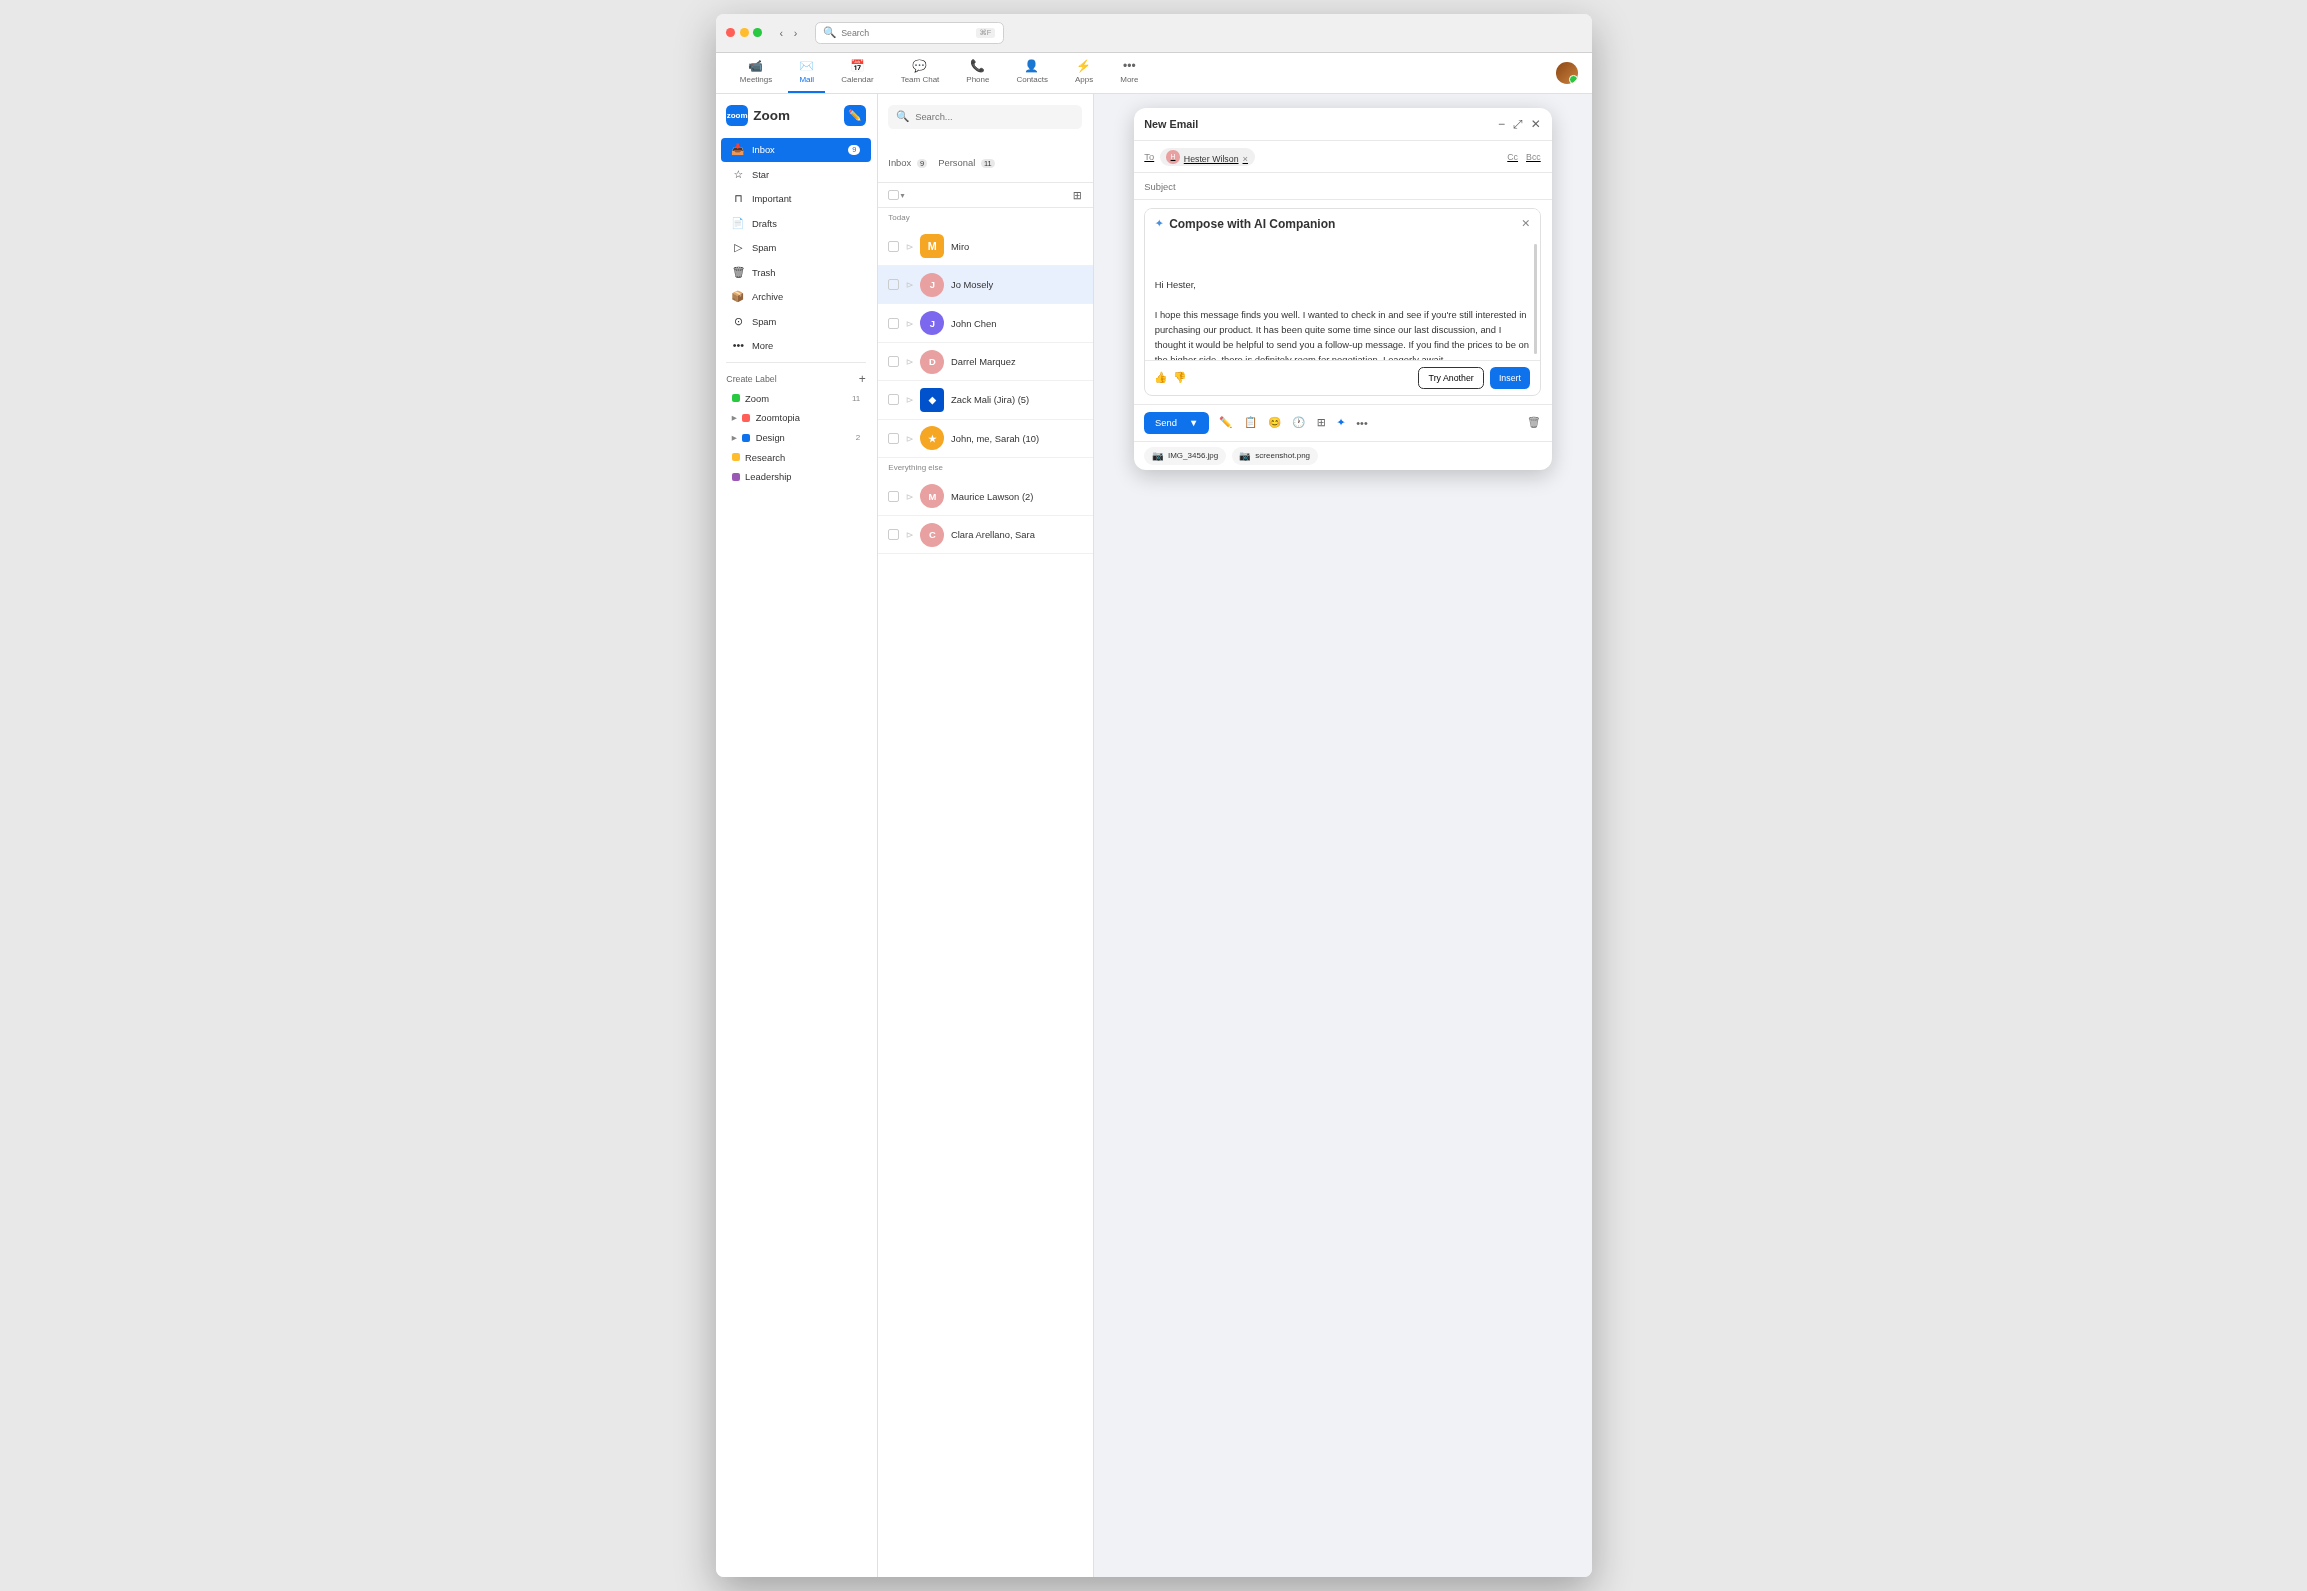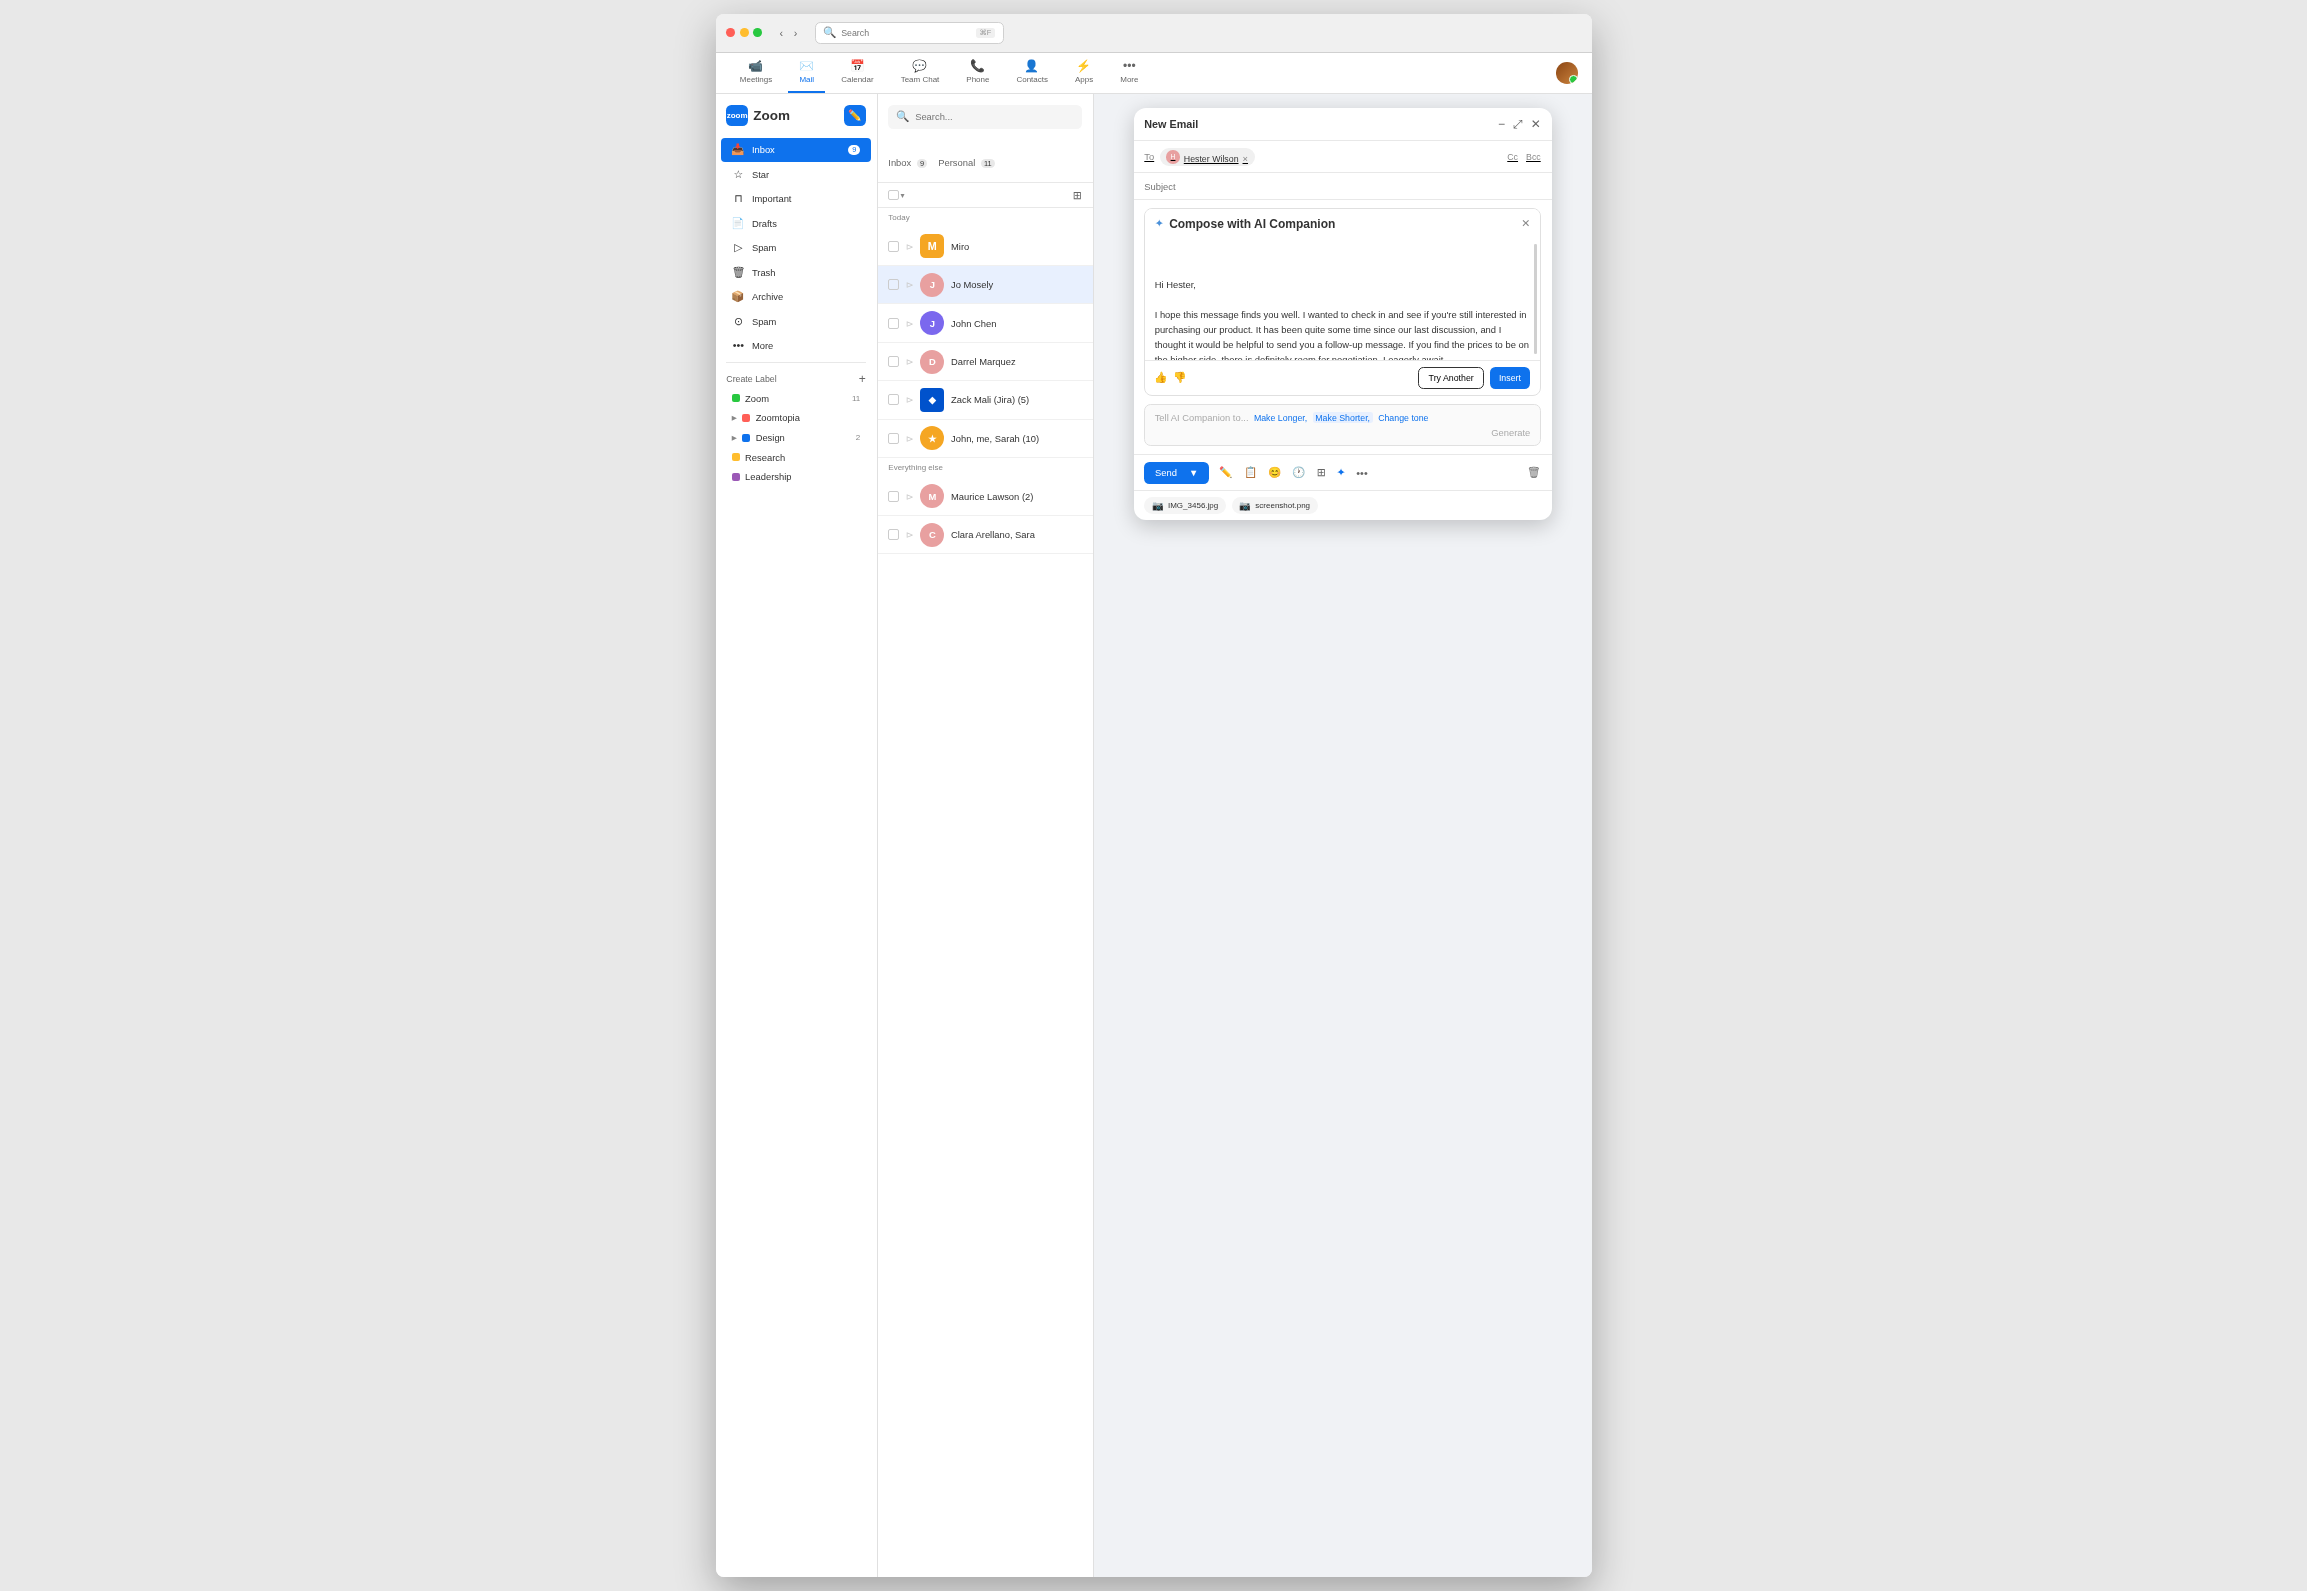--- a/index.html
+++ b/index.html
@@ -655,31 +655,20 @@
               <button class="feedback-btn">👍</button>
               <button class="feedback-btn">👎</button>
             </div>
             <div class="ai-btns">
               <button class="try-another-btn">Try Another</button>
               <button class="insert-btn">Insert</button>
             </div>
           </div>
         </div>
 
-        <div class="ai-input-area">
-          <div class="ai-prompt-row">
-            <span class="ai-placeholder">Tell AI Companion to...</span>
-            <span class="ai-suggestion">Make Longer,</span>
-            <span class="ai-suggestion selected">Make Shorter,</span>
-            <span class="ai-suggestion">Change tone</span>
-          </div>
-          <div class="generate-row">
-            <button class="generate-btn">Generate</button>
-          </div>
-        </div>
 
         <div class="compose-toolbar">
           <button class="send-btn">
             <span>Send</span>
             <span>▼</span>
           </button>
           <div class="toolbar-tools">
             <button class="toolbar-tool">✏️</button>
             <button class="toolbar-tool">📋</button>
             <button class="toolbar-tool">😊</button>

